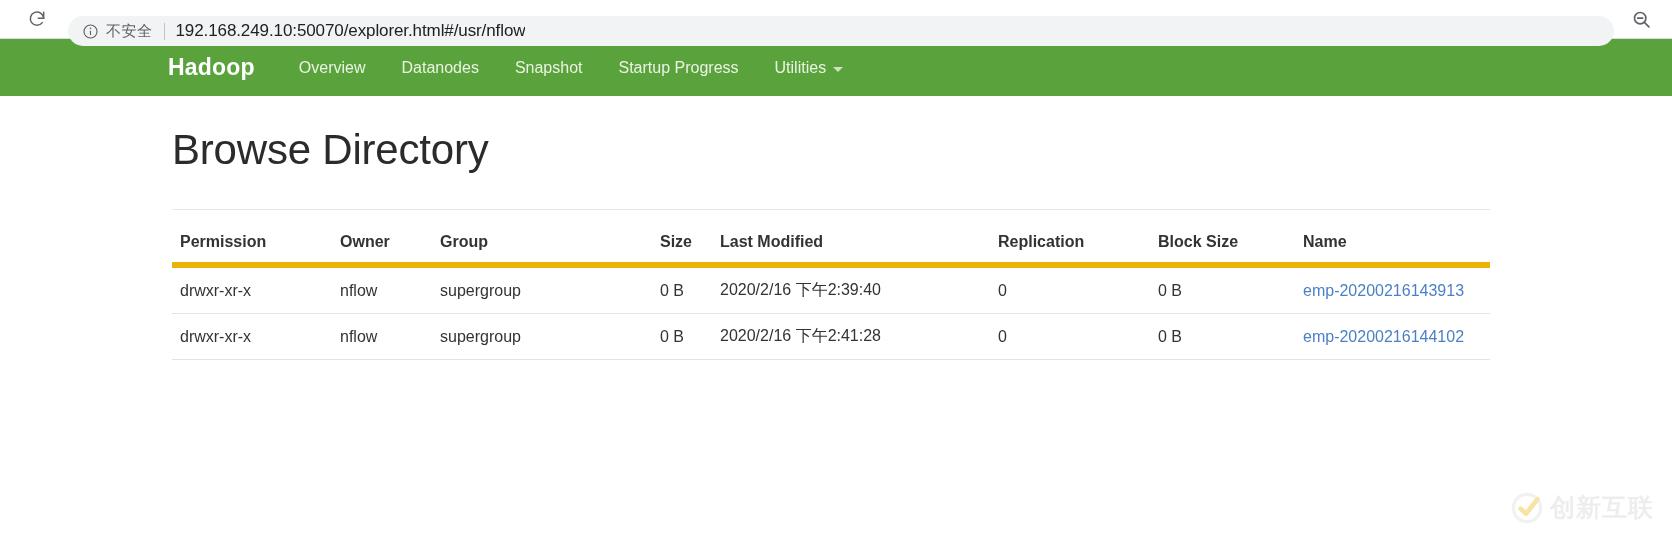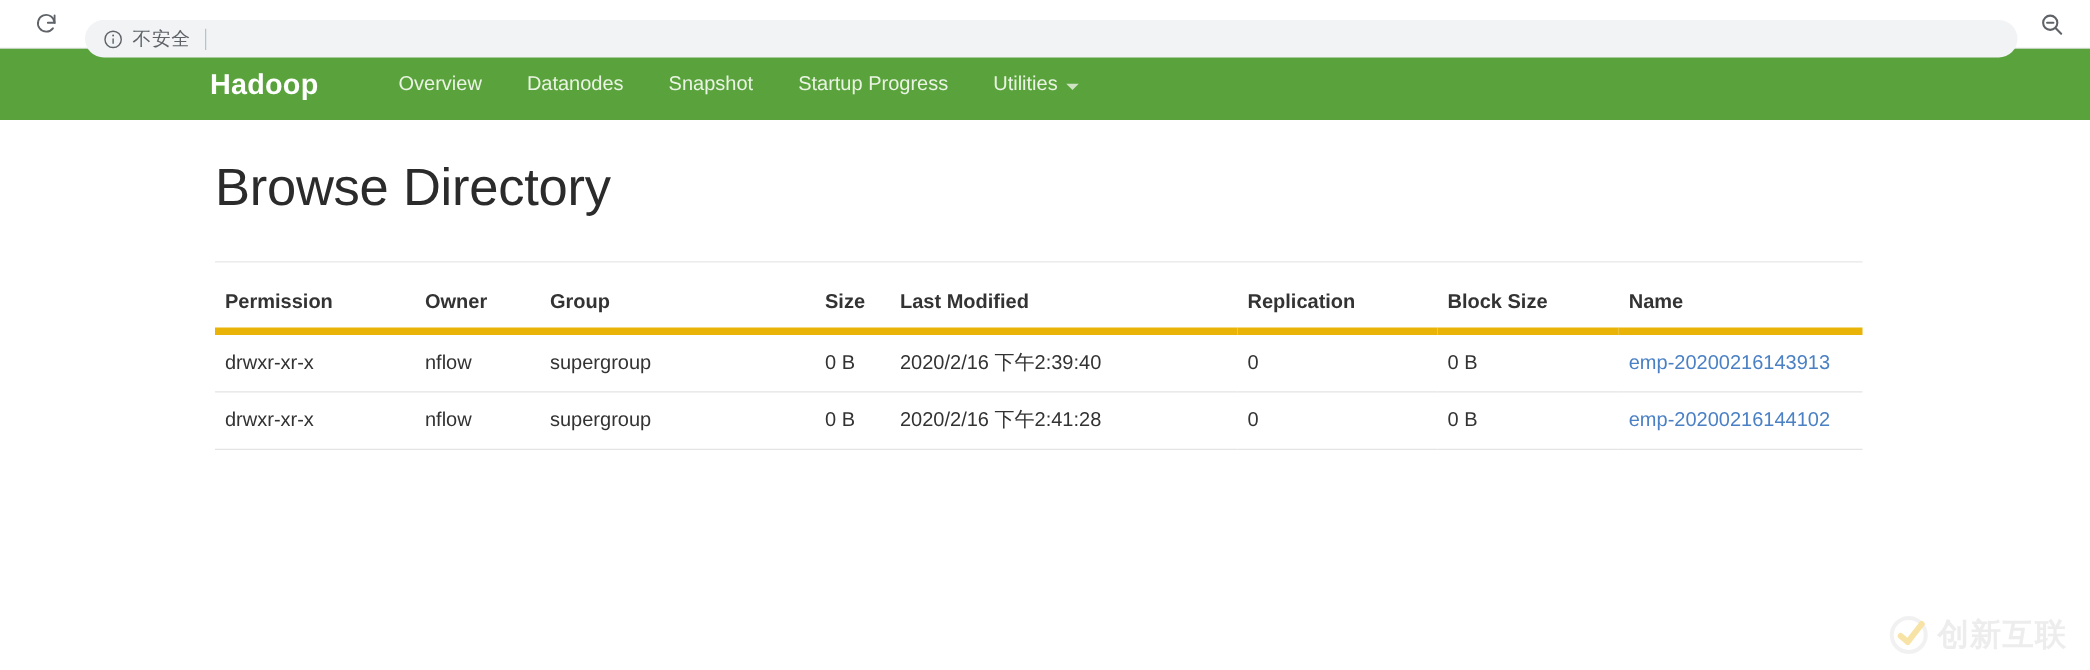--- a/index.html
+++ b/index.html
@@ -96,21 +96,20 @@
   }
 
   
   .navbar {
     background: #5aa33c;
     height: 57px;
     display: flex;
     align-items: center;
     padding-left: 168px;
     box-sizing: border-box;
-    gap: 20px;
   }
   .brand {
     color: #ffffff;
     font-size: 23px;
     font-weight: bold;
     margin-right: 44px;
     letter-spacing: .2px;
   }
   .nav-links {
     display: flex;
@@ -266,20 +265,21 @@
   <div class="omnibox">
     <span class="info-icon">
       <svg width="17" height="17" viewBox="0 0 24 24" fill="none" stroke="currentColor" stroke-width="1.6">
         <circle cx="12" cy="12" r="9.2"></circle>
         <line x1="12" y1="11" x2="12" y2="17"></line>
         <circle cx="12" cy="7.6" r="1.1" fill="currentColor" stroke="none"></circle>
       </svg>
     </span>
     <span class="security-label">不安全</span>
     <span class="divider"></span>
+    <span class="url-text">192.168.249.10:50070/explorer.html#/usr/nflow</span>
   </div>
 
   <div class="zoom-out-btn">
     <svg width="21" height="21" viewBox="0 0 24 24" fill="none" stroke="currentColor" stroke-width="1.9" stroke-linecap="round">
       <circle cx="10.5" cy="10.5" r="6.5"></circle>
       <line x1="15.3" y1="15.3" x2="20.5" y2="20.5"></line>
       <line x1="7.6" y1="10.5" x2="13.4" y2="10.5"></line>
     </svg>
   </div>
 </div>

